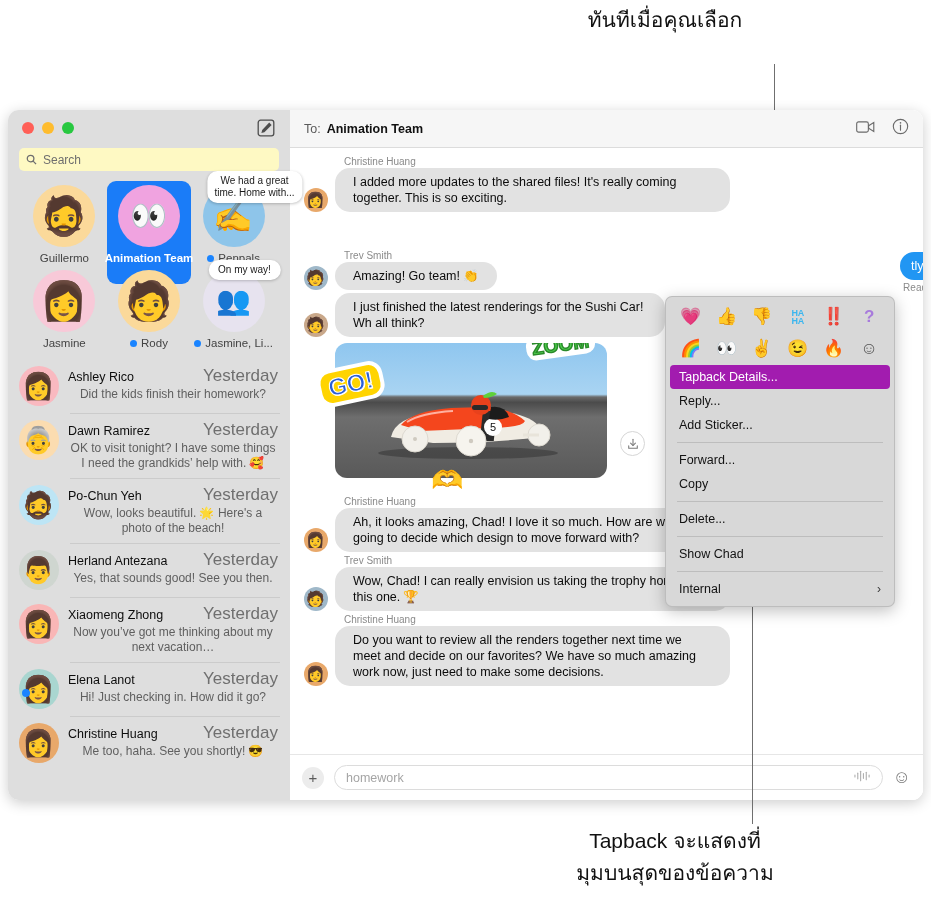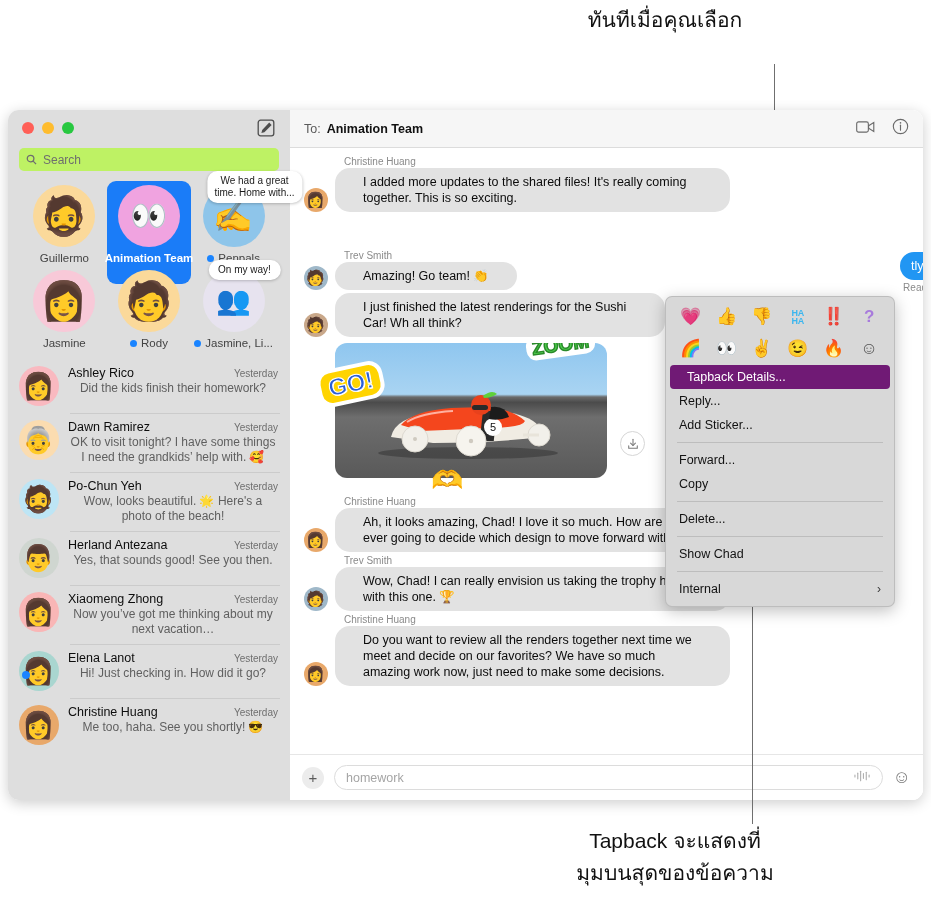--- a/index.html
+++ b/index.html
@@ -60,21 +60,21 @@
   .dot { width: 12px; height: 12px; border-radius: 50%; margin-right: 8px; }
   .dot.red { background: #ff5f57; }
   .dot.yellow { background: #febc2e; }
   .dot.green { background: #28c840; }
   .compose-btn {
     position: absolute; right: 14px; top: 8px;
     width: 20px; height: 20px; color: #4d4d4d;
   }
   .search-wrap { padding: 2px 11px 8px 11px; }
   .search-field {
-    height: 23px; background: #bef264; border-radius: 5px;
+    height: 23px; background: #fef9c3; border-radius: 5px;
     display: flex; align-items: center; padding: 0 7px; gap: 6px;
   }
   .search-field .ph { font-size: 12px; color: #6e6e6e; }
 
   
   .pinned {
     padding: 6px 16px 8px 16px;
     display: grid; grid-template-columns: repeat(3, 1fr);
     row-gap: 6px;
   }
@@ -124,21 +124,21 @@
     width: 8px; height: 8px; border-radius: 50%; background: #1a84ff;
   }
   .cv-avatar {
     width: 40px; height: 40px; border-radius: 50%; flex: 0 0 40px;
     display: flex; align-items: center; justify-content: center; font-size: 26px;
     overflow: hidden;
   }
   .cv-body { flex: 1; min-width: 0; }
   .cv-top { display: flex; justify-content: space-between; align-items: baseline; }
   .cv-name { font-size: 12.5px; font-weight: 400; color: #0d0d0d; }
-  .cv-time { font-size: 10px; color: #6f6f6f; flex: 0 0 auto; margin-left: 6px; }
+  .cv-time { font-size: 17px; color: #6f6f6f; flex: 0 0 auto; margin-left: 6px; }
   .cv-preview {
     font-size: 12px; line-height: 15px; color: #5f5f5f; margin-top: 1px;
     display: -webkit-box; -webkit-line-clamp: 2; -webkit-box-orient: vertical; overflow: hidden; text-align: center;
   }
 
   
   .chat { flex: 1; display: flex; flex-direction: column; background: #ffffff; position: relative; min-width: 0; }
   .chat-header {
     height: 38px; background: #f6f6f6; border-bottom: 1px solid #dcdcdc;
     display: flex; align-items: center; padding: 0 14px; gap: 6px;
@@ -151,21 +151,21 @@
 
   .msg-row { display: flex; align-items: flex-end; gap: 7px; margin-bottom: 3px; position: relative; }
   .msg-avatar {
     width: 24px; height: 24px; border-radius: 50%; flex: 0 0 24px;
     display: flex; align-items: center; justify-content: center; font-size: 15px; overflow: hidden;
   }
   .msg-col { min-width: 0; }
   .sender { font-size: 10px; color: #8a8a8a; margin-left: 9px; margin-bottom: 1px; }
   .bubble {
     background: #e2e2e2; color: #0b0b0b; border-radius: 15px;
-    padding: 6px 28px; font-size: 12.5px; line-height: 16px;
+    padding: 6px 18px; font-size: 12.5px; line-height: 16px;
     max-width: 395px; position: relative; display: inline-block;
   }
   .bubble::after {
     content: ""; position: absolute; left: -4px; bottom: 0;
     width: 12px; height: 12px; background: #e2e2e2;
     border-bottom-right-radius: 12px; clip-path: polygon(100% 0,100% 100%,0 100%);
     z-index: -1;
   }
   .bubble-blue {
     background: #2196f3; color: #fff; border-radius: 15px;
@@ -249,21 +249,21 @@
   .tapback-row .tb { font-size: 17px; line-height: 24px; cursor: default; }
   .tb-text {
     font-weight: 900; font-size: 9px; line-height: 8px; color: #3bb6ef;
     text-align: center; letter-spacing: -0.2px;
   }
   .tb-q { color: #a87bdc; font-size: 18px; font-weight: 700; }
   .menu-item {
     font-size: 12.5px; color: #121212; padding: 3px 13px; line-height: 18px;
     display: flex; align-items: center;
   }
-  .menu-item.highlight { background: #701a75; color: #fff; border-radius: 4px; margin: 0 4px; padding: 3px 17px; }
+  .menu-item.highlight { background: #a21caf; color: #fff; border-radius: 4px; margin: 0 4px; padding: 3px 9px; }
   .menu-sep { height: 1px; background: #bdbdbd; margin: 5px 11px; }
   .chev { margin-left: auto; font-size: 12px; color: #3a3a3a; }
 </style>
 </head>
 <body>
 
 <div class="callout-top">
   <div>ทันทีเมื่อคุณเลือก</div>
 </div>
 <div class="leader-top"></div>

